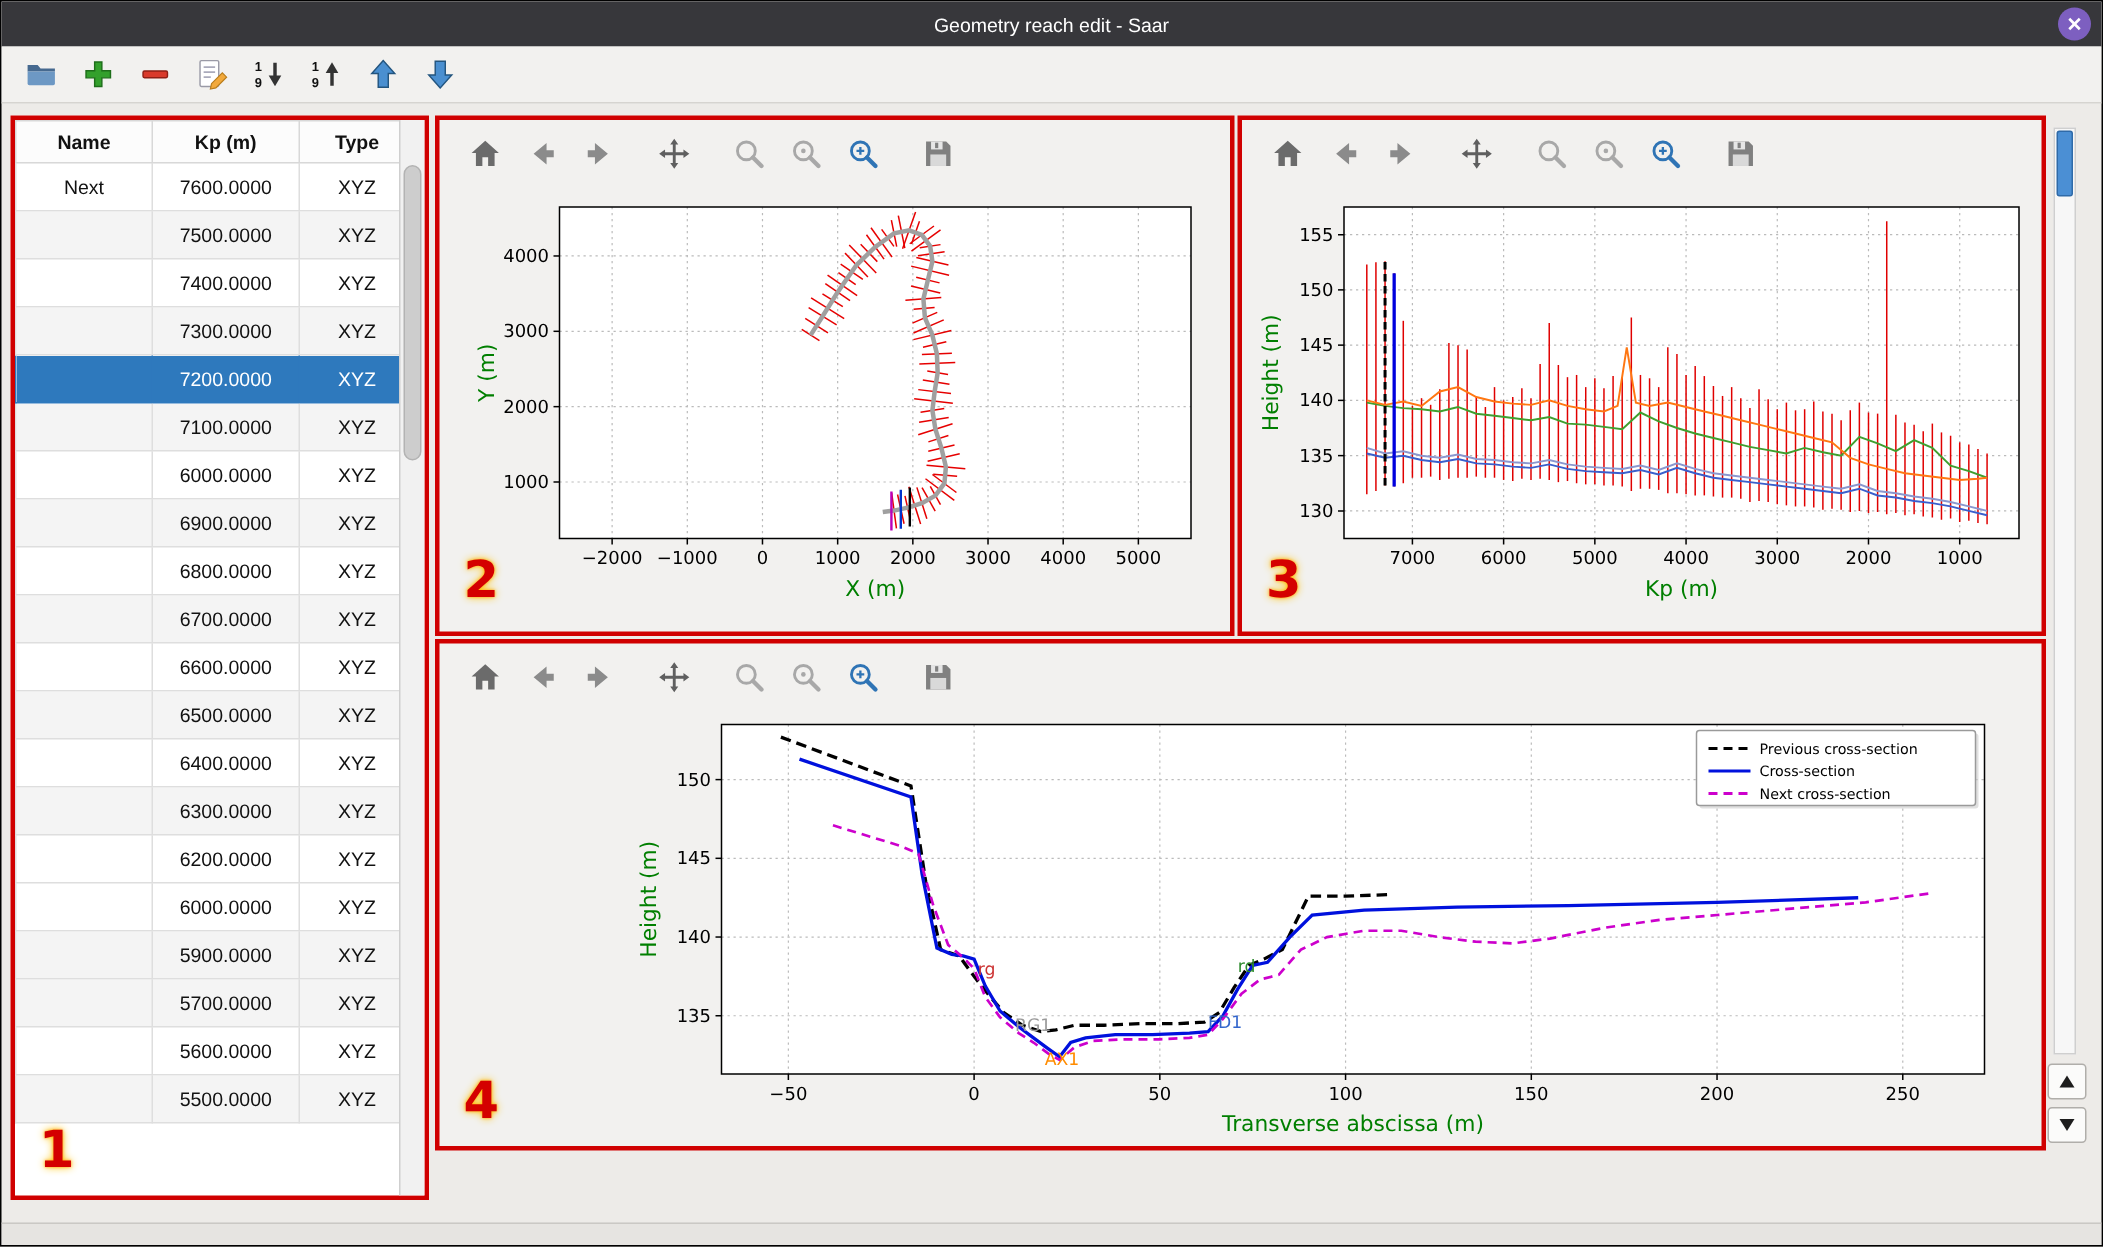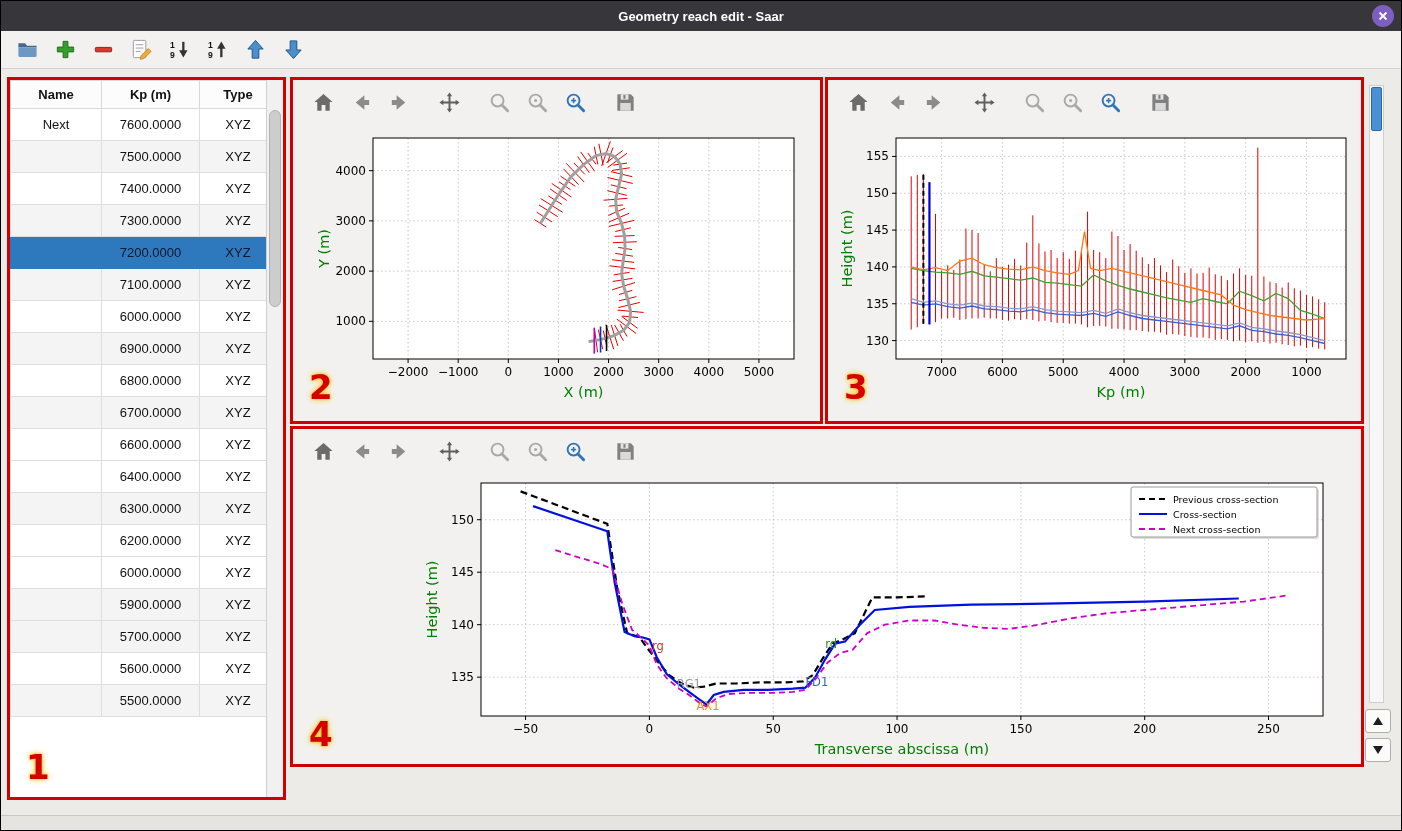--- a/index.html
+++ b/index.html
@@ -1,35 +1,35 @@
 <!DOCTYPE html>
 <html><head>
 <meta charset="utf-8">
 <style>
   html,body{margin:0;padding:0;background:#161616;font-family:"Liberation Sans",sans-serif;}
   .window{position:relative;width:1402px;height:831px;background:#edebe8;border:1px solid #000;box-sizing:border-box;overflow:hidden;}
   
   .titlebar{position:absolute;top:0;left:0;width:100%;height:30px;background:#37373b;display:flex;align-items:center;justify-content:center;}
-  .titlebar .title{color:#fff;font-weight:bold;font-size:13px;}
+  .titlebar .title{color:#fff;font-weight:normal;font-size:13px;}
   .close-btn{position:absolute;right:7px;top:4px;width:22px;height:22px;border-radius:50%;background:#7d5fc0;border:none;padding:0;display:flex;align-items:center;justify-content:center;cursor:pointer;}
   
   .main-toolbar{position:absolute;top:30px;left:0;width:100%;height:38px;background:#f2f1ef;border-bottom:1px solid #d6d4d0;display:flex;align-items:center;padding-left:10px;gap:6px;box-sizing:border-box;}
   .tb-btn{width:32px;height:32px;background:transparent;border:none;display:flex;align-items:center;justify-content:center;padding:0;cursor:pointer;}
   
   .red-panel{position:absolute;border:3px solid #d00000;background:#f2f1ef;box-sizing:border-box;}
   #panel-table{left:6px;top:76px;width:279px;height:723px;background:#fff;overflow:hidden;}
   #panel-plan{left:289px;top:76px;width:533px;height:347px;}
   #panel-profile{left:824px;top:76px;width:539px;height:347px;}
   #panel-cross{left:289px;top:425px;width:1074px;height:341px;}
   
   .geo-table{border-collapse:collapse;table-layout:fixed;width:257px;font-size:13px;color:#111;}
   .geo-table th{font-weight:bold;height:25px;border:1px solid #d8d8d8;background:#fcfcfc;}
   .geo-table td{height:29px;border:1px solid #dedede;text-align:center;overflow:hidden;white-space:nowrap;}
   .geo-table tr.odd{background:#f4f4f4;}
-  .geo-table tr.sel{background:#2e79bd;color:#0f172a;}
+  .geo-table tr.sel{background:#2e79bd;color:#ffffff;}
   .geo-table tr.sel td{border-color:#2e79bd;}
   .col-name{width:88px;} .col-kp{width:95px;} .col-type{width:74px;}
   .table-scroll{position:absolute;right:0;top:0;bottom:0;width:16px;background:#f1f1f1;border-left:1px solid #cfcfcf;}
   .table-scroll .thumb{position:absolute;left:2px;right:2px;top:30px;height:195px;background:#cdcdcd;border:1px solid #b3b3b3;border-radius:7px;}
   
   .plot-toolbar{height:44px;display:flex;align-items:center;padding-left:16px;gap:10px;}
   .pt-btn{width:28px;height:28px;background:transparent;border:none;display:flex;align-items:center;justify-content:center;padding:0;cursor:pointer;}
   .pt-gap{margin-left:12px;}
   .figure{position:absolute;left:0;top:44px;right:0;bottom:0;}
   .figure svg{display:block;}
@@ -173,20 +173,25 @@
             <td>XYZ</td>
           </tr>
           <tr class="odd">
             <td></td>
             <td>6700.0000</td>
             <td>XYZ</td>
           </tr>
           <tr class="">
             <td></td>
             <td>6600.0000</td>
+            <td>XYZ</td>
+          </tr>
+          <tr class="odd">
+            <td></td>
+            <td>6500.0000</td>
             <td>XYZ</td>
           </tr>
           <tr class="">
             <td></td>
             <td>6400.0000</td>
             <td>XYZ</td>
           </tr>
           <tr class="odd">
             <td></td>
             <td>6300.0000</td>

